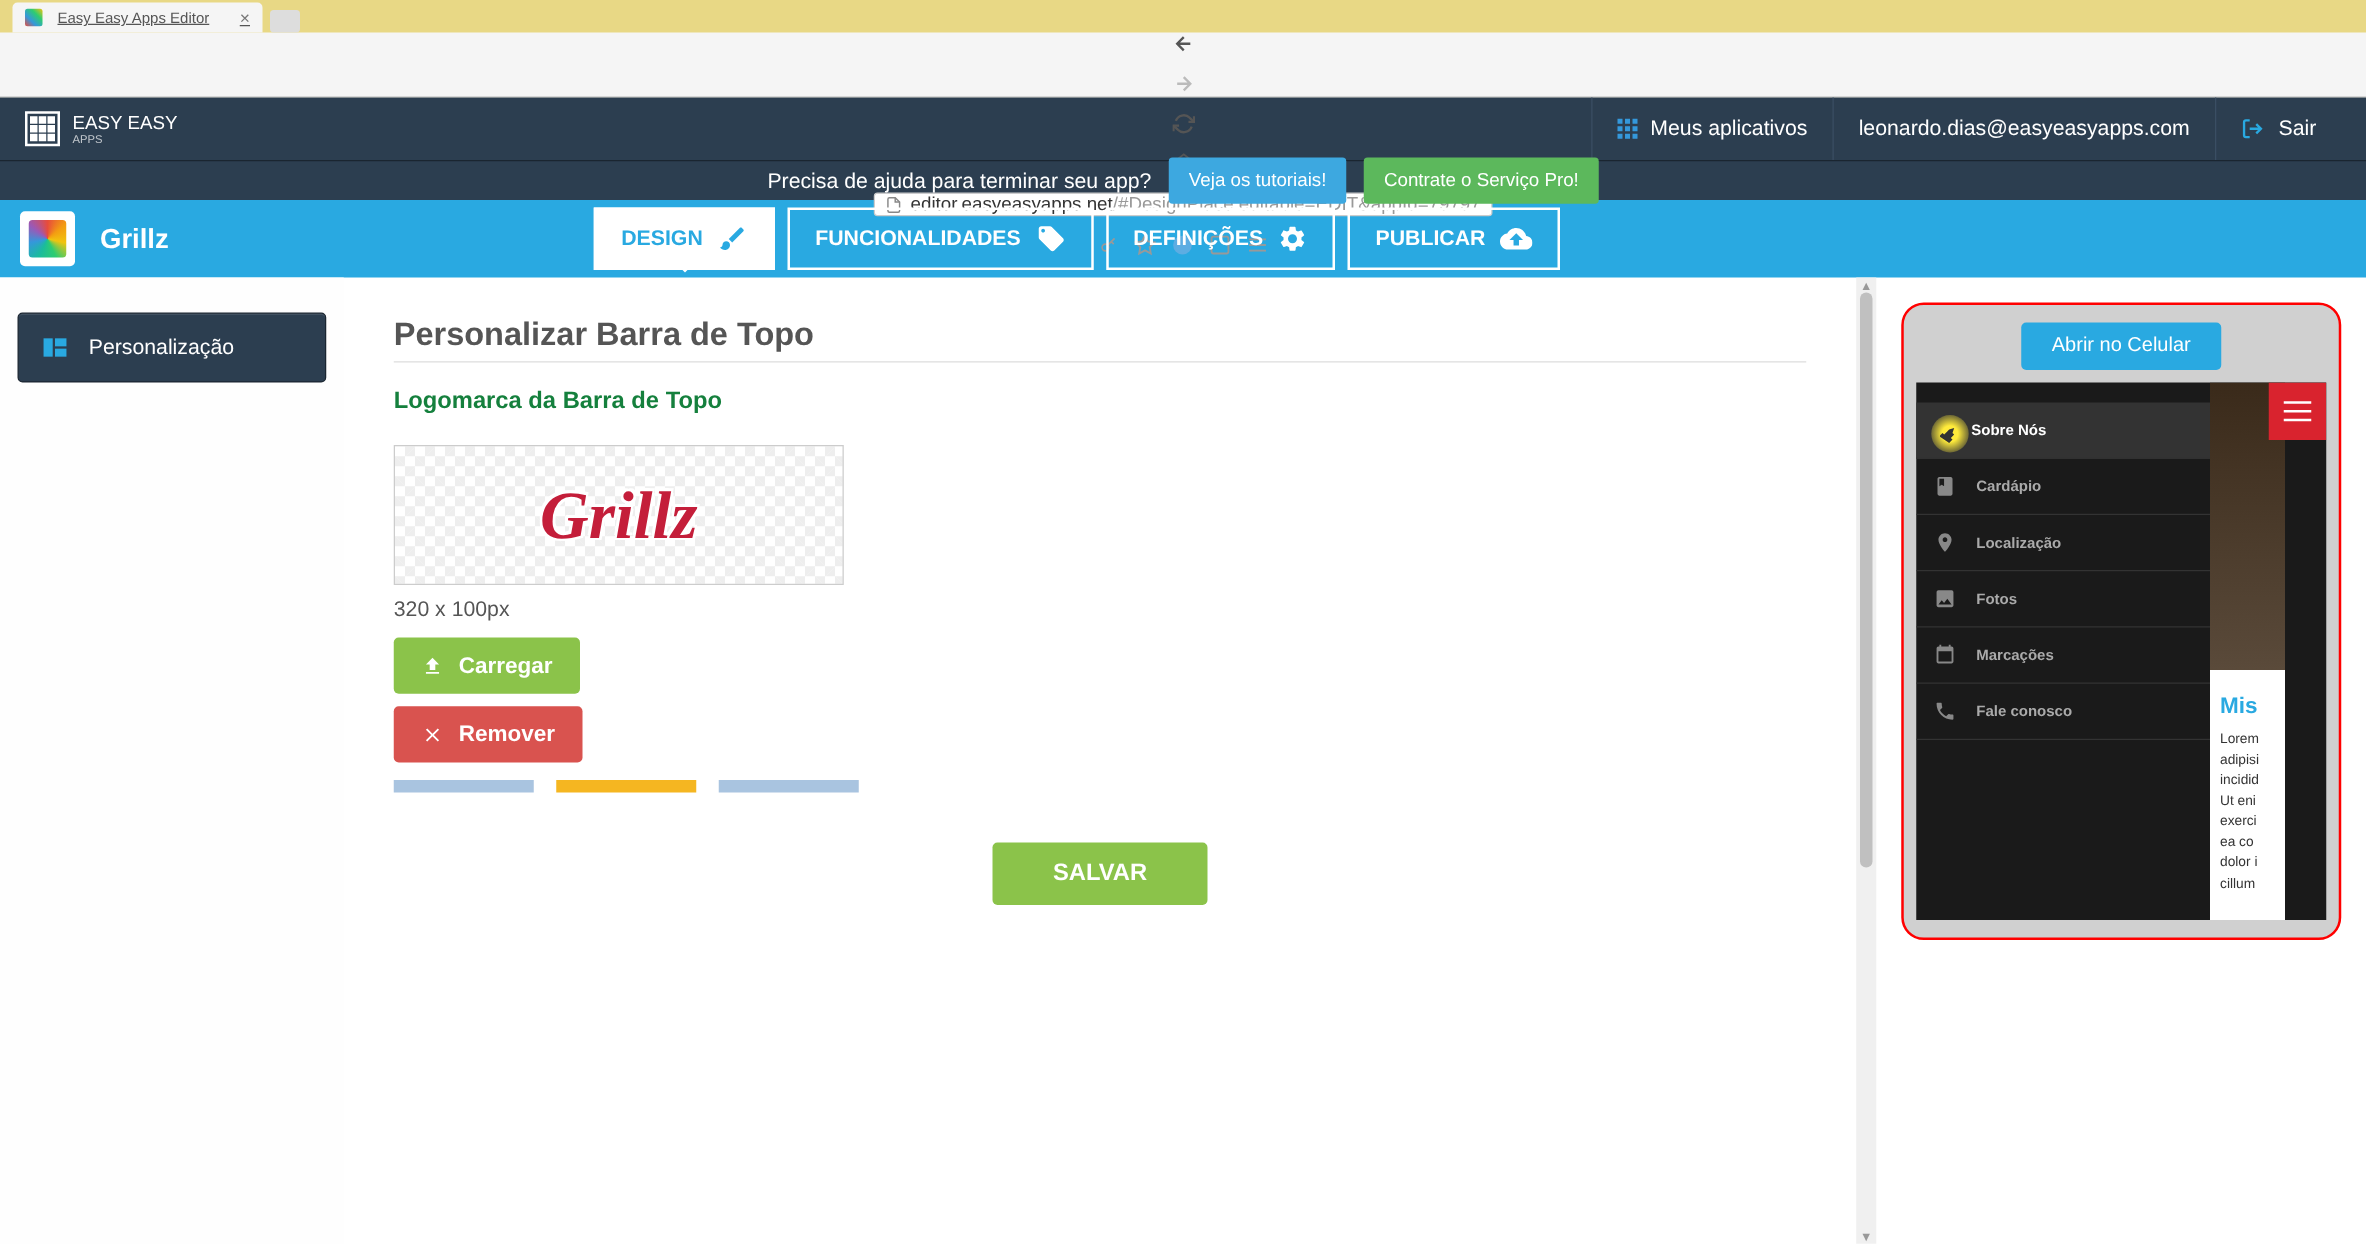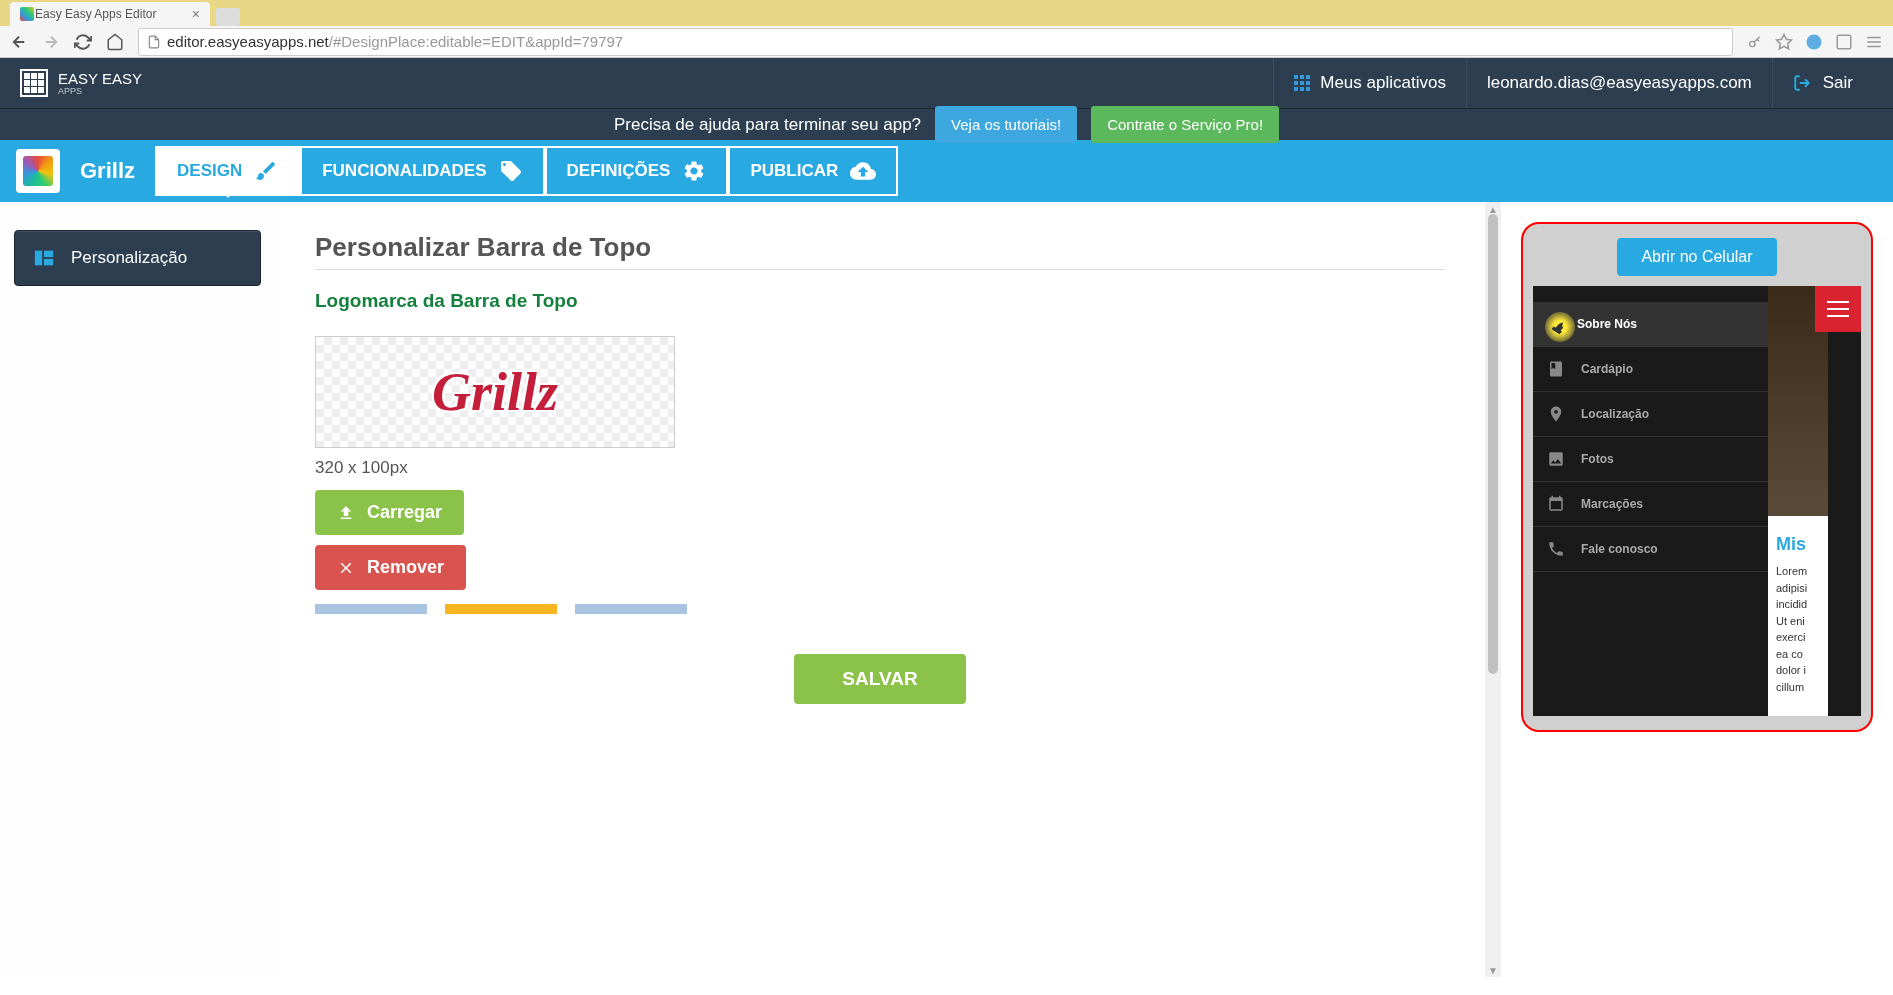--- a/index.html
+++ b/index.html
@@ -1,25 +1,25 @@
 <!DOCTYPE html>
 <html><head>
 <meta charset="utf-8">
 <style>
 * { margin: 0; padding: 0; box-sizing: border-box; font-family: Arial, Helvetica, sans-serif; }
 body { width: 1893px; height: 995px; background: #fff; overflow: hidden; }
 
 
 .browser-chrome { background: #e8d885; }
 .tab-bar { height: 26px; display: flex; align-items: flex-end; padding-left: 10px; }
-.tab { background: #f5f5f5; height: 24px; display: flex; align-items: center; padding: 0 10px; border-radius: 4px 4px 0 0; font-size: 12px; color: #555; gap: 1px; min-width: 200px; }
+.tab { background: #f5f5f5; height: 24px; display: flex; align-items: center; padding: 0 10px; border-radius: 4px 4px 0 0; font-size: 12px; color: #555; gap: 12px; min-width: 200px; text-decoration: underline; }
 .tab-favicon { width: 14px; height: 14px; background: linear-gradient(45deg,#e74c3c,#3498db,#2ecc71,#f1c40f); border-radius: 2px; }
 .tab-close { margin-left: auto; font-size: 14px; color: #777; cursor: pointer; }
 .new-tab { width: 24px; height: 18px; background: #ddd; border-radius: 3px; margin-left: 6px; }
-.toolbar { height: 32px; background: #f5f5f5; display: flex; align-items: center; padding: 0 10px; gap: 14px; border-bottom: 1px solid #ccc; }
+.toolbar { height: 52px; background: #f5f5f5; display: flex; align-items: center; padding: 0 10px; gap: 14px; border-bottom: 1px solid #ccc; flex-direction: column; }
 .nav-btn { width: 18px; height: 18px; display: flex; align-items: center; justify-content: center; color: #555; cursor: pointer; }
 .nav-btn.disabled { color: #bbb; }
 .url-bar { flex: 1; height: 28px; border: 1px solid #ccc; border-radius: 3px; background: #fff; display: flex; align-items: center; padding: 0 8px; gap: 6px; }
 .url-text { font-size: 15px; color: #333; }
 .url-dim { color: #999; }
 .toolbar-icons { display: flex; align-items: center; gap: 12px; color: #777; }
 
 
 .app-header { height: 50px; background: #2c3e50; display: flex; align-items: center; padding: 0 20px; color: #fff; }
 .app-logo { display: flex; align-items: center; gap: 10px; }
@@ -35,21 +35,21 @@
 
 .help-banner { height: 32px; background: #2c3e50; display: flex; align-items: center; justify-content: center; gap: 14px; color: #fff; font-size: 17px; border-top: 1px solid #1a2530; }
 .btn-blue { background: #3da8e0; color: #fff; padding: 10px 16px; border-radius: 3px; cursor: pointer; font-size: 15px; }
 .btn-green { background: #5cb85c; color: #fff; padding: 10px 16px; border-radius: 3px; cursor: pointer; font-size: 15px; }
 
 
 .main-nav { height: 62px; background: #29a9e1; display: flex; align-items: center; padding: 0 16px; gap: 20px; }
 .app-icon-box { width: 44px; height: 44px; background: #fff; border-radius: 4px; display: flex; align-items: center; justify-content: center; }
 .app-icon-color { width: 30px; height: 30px; background: conic-gradient(#e74c3c,#f39c12,#f1c40f,#2ecc71,#1abc9c,#3498db,#9b59b6,#e74c3c); border-radius: 3px; }
 .app-title { color: #fff; font-size: 22px; font-weight: 600; }
-.nav-tabs { display: flex; }
+.nav-tabs { display: flex; gap: 10px; margin-left: 320px; }
 .nav-tab { border: 2px solid #fff; color: #fff; padding: 10px 20px; font-size: 17px; font-weight: 700; display: flex; align-items: center; gap: 12px; cursor: pointer; }
 .nav-tab.active { background: #fff; color: #29a9e1; position: relative; }
 .nav-tab.active::after { content: ''; position: absolute; bottom: -10px; left: 50%; transform: translateX(-50%); border: 6px solid transparent; border-top-color: #fff; }
 
 
 .body-wrap { display: flex; height: calc(995px - 26px - 38px - 50px - 44px - 62px); }
 .sidebar { width: 275px; background: #fefefe; padding: 28px 14px; }
 .side-item { background: #2c3e50; color: #fff; padding: 16px 18px; border-radius: 4px; display: flex; align-items: center; gap: 16px; font-size: 17px; border: 1px solid #1a2530; box-shadow: inset 0 1px 0 rgba(255,255,255,0.1); }
 
 .main-area { flex: 1; display: flex; }

